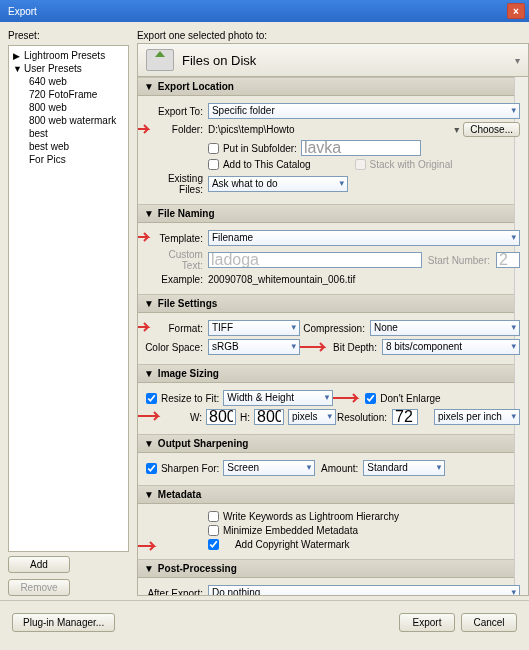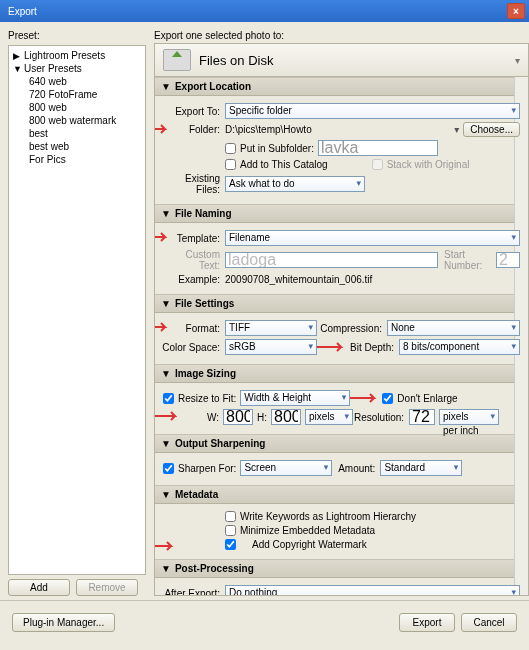--- a/index.html
+++ b/index.html
@@ -6,21 +6,21 @@
   body { background: #eceade; width: 529px; height: 650px; overflow: hidden; position: relative; }
   .titlebar { background: linear-gradient(#3c82e0, #2a6ac9); height: 22px; display: flex; align-items: center; padding-left: 8px; color: #fff; font-size: 11px; }
   .titlebar .close { margin-left: auto; margin-right: 4px; width: 18px; height: 16px; background: #d7573c; border: 1px solid #b43; border-radius: 2px; display: flex; align-items: center; justify-content: center; color: #fff; font-weight: bold; }
   .content { display: flex; height: 578px; }
   .leftcol { width: 150px; padding: 8px 4px 4px 8px; display: flex; flex-direction: column; }
   .leftcol .label { margin-bottom: 4px; }
   .tree { flex: 1; background: #fff; border: 1px solid #b5b29f; padding: 3px 2px; font-size: 10px; }
   .tree .row { padding: 1px 2px; display: flex; align-items: center; gap: 3px; }
   .tree .tri { width: 8px; font-size: 9px; }
   .tree .child { padding-left: 18px; }
-  .btnrow { display: flex; gap: 6px; margin-top: 4px; }
+  .btnrow { display: flex; gap: 6px; margin-top: 4px; flex-direction: column; }
   .btn { background: linear-gradient(#fafaf6,#e4e1d4); border: 1px solid #a9a68f; border-radius: 3px; padding: 2px 0; text-align: center; cursor: pointer; }
   .btn.wide { width: 62px; }
   .btn.dis { color: #999; }
   .rightcol { flex: 1; padding: 8px 0 4px 4px; display: flex; flex-direction: column; }
   .rightcol .toplabel { margin-bottom: 2px; }
   .header { background: linear-gradient(#f7f6f0,#e8e6da); border: 1px solid #b5b29f; height: 34px; display: flex; align-items: center; padding: 0 8px; gap: 8px; }
   .header .hicon { width: 28px; height: 22px; background: #ddd; border: 1px solid #aaa; border-radius: 2px; position: relative; }
   .header .hicon::after { content:""; position:absolute; top:-4px; left:8px; border:5px solid transparent; border-bottom:6px solid #5a9a3a; }
   .header .htitle { font-size: 13px; }
   .scroll { flex: 1; background: #eceade; border: 1px solid #b5b29f; border-top: none; overflow: hidden; position: relative; }
@@ -230,21 +230,21 @@
           <div style="width:64px"></div>
           <span>W:</span>
           <input class="inp" style="width: 30px; margin: 0px 4px;" value="800">
           <span>H:</span>
           <input class="inp" style="width: 30px; margin: 0px 4px;" value="800">
           <div class="selwrap" style="width:48px">
               <div class="selbox">pixels</div>
             </div>
           <div class="flabel" style="width:56px">Resolution:</div>
           <input class="inp" style="width: 26px;" value="72">
-          <div class="selwrap" style="width:60px;margin-left:4px">
+          <div class="selwrap" style="width:86px;margin-left:16px">
               <div class="selbox">pixels per inch</div>
             </div>
         </div>
       </div>
 
       <div class="section-head">
           <span>▼</span>
           <span>Output Sharpening</span>
         </div>
       <div class="section-body">

